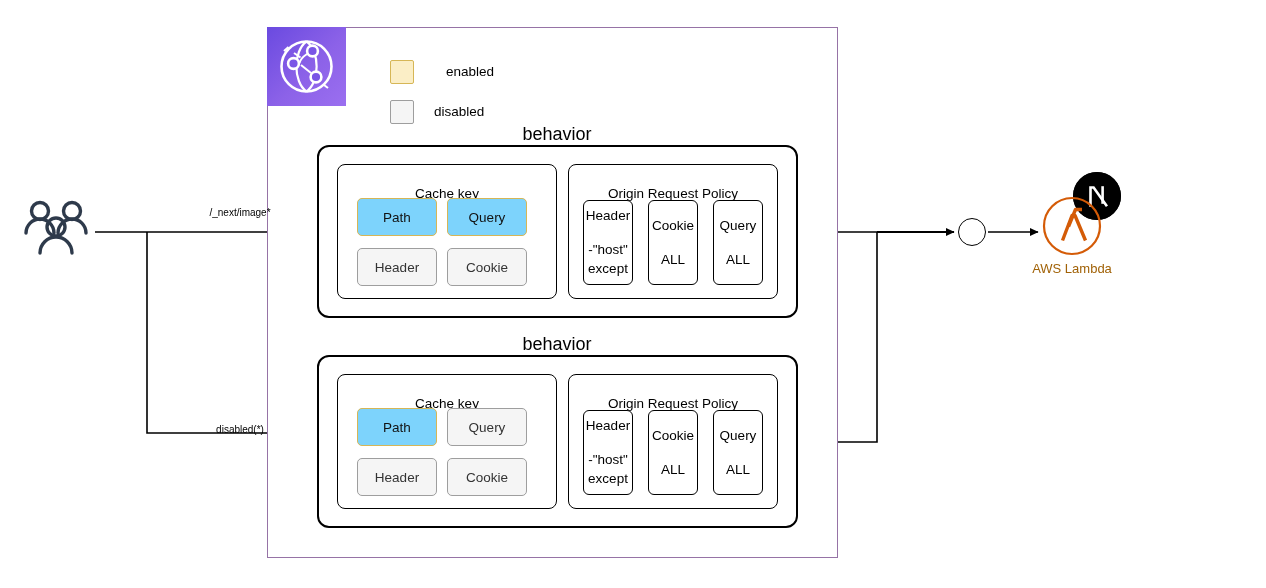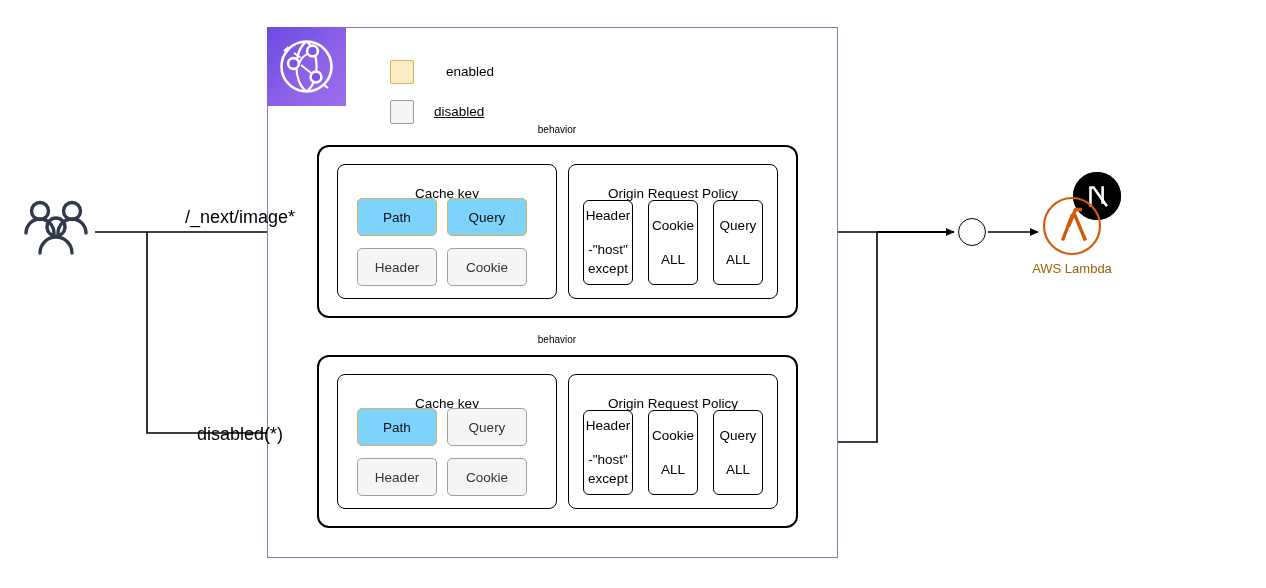--- a/index.html
+++ b/index.html
@@ -26,25 +26,25 @@
   .cf-icon svg{display:block;width:79px;height:79px;}
 
   
   .legend-swatch{width:24px;height:24px;border-radius:2px;}
   .legend-enabled{left:390px;top:60px;background:#FBEEC6;border:1px solid #D6B656;}
   .legend-disabled{left:390px;top:100px;background:#F5F5F5;border:1px solid #9E9E9E;}
   .legend-label{
     font-size:13.5px;color:#000;white-space:nowrap;line-height:24px;height:24px;
   }
   .legend-label-enabled{left:446px;top:60px;}
-  .legend-label-disabled{left:434px;top:100px;text-decoration:underline;}
+  .legend-label-disabled{left:434px;top:100px;}
 
   
   .behavior-caption{
-    font-size:10px;color:#000;text-align:center;white-space:nowrap;
+    font-size:18px;color:#000;text-align:center;white-space:nowrap;
     width:120px;
   }
   .behavior-box{
     border:2px solid #000000;border-radius:12px;background:#ffffff;
   }
   .sub-box{
     border:1.6px solid #000000;border-radius:8px;background:#ffffff;
   }
   .sub-title{
     position:absolute;left:0;right:0;top:9px;text-align:center;
@@ -64,21 +64,21 @@
   .orp-cell{
     position:absolute;border:1.6px solid #000;border-radius:6px;background:#fff;
     display:flex;flex-direction:column;align-items:center;justify-content:center;
     font-size:13.5px;color:#000;text-align:center;line-height:1.45;
   }
   .orp-cell .orp-name{margin-bottom:14px;}
   .orp-cell .orp-val{white-space:pre-line;}
 
   
   .edge-label{
-    font-size:18px;color:#000;white-space:nowrap;text-align:center;
+    font-size:10px;color:#000;white-space:nowrap;text-align:center;
   }
   #wires{position:absolute;left:0;top:0;width:1266px;height:588px;pointer-events:none;}
 
   
   .node-caption{
     font-size:13px;text-align:center;white-space:pre-line;line-height:1.25;
   }
   .caption-dark{color:#000;}
   .caption-aws{color:#a16207;}
   .nextjs-caption{

